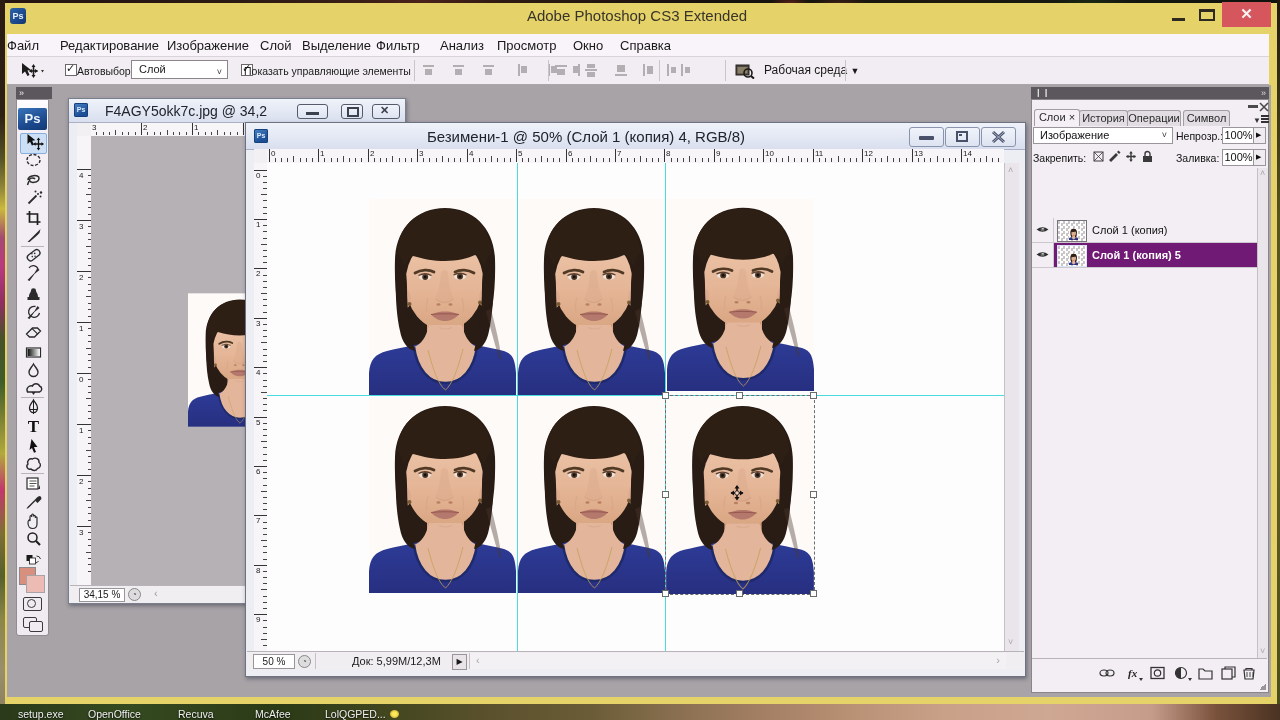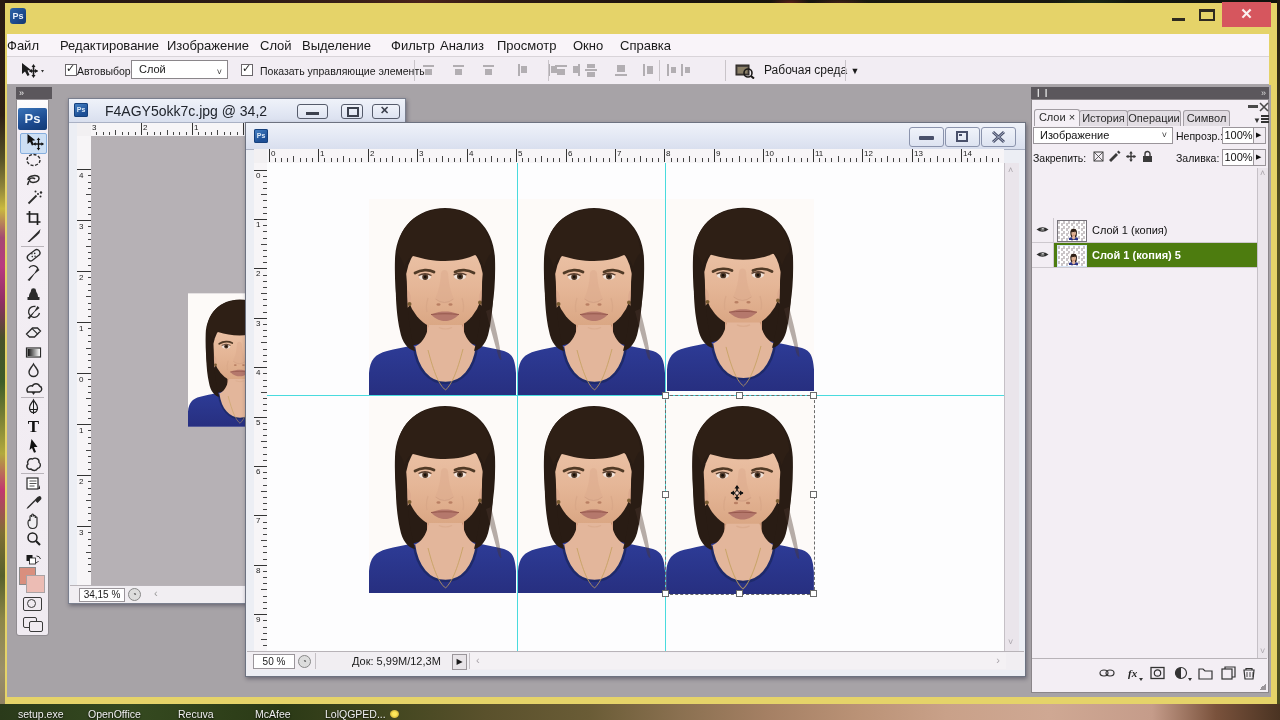--- a/index.html
+++ b/index.html
@@ -82,52 +82,53 @@
 .guide{position:absolute;background:#49dbde}
 .marq{position:absolute;border:1px dashed #6b6b6b}
 .handle{position:absolute;width:5px;height:5px;background:#fff;border:1px solid #6b6b6b}
 </style></head>
 <body>
 <div id="stage">
   <div class="a" id="topstrip"></div>
   <div class="a" id="app"></div>
   <div class="a" id="titlebar">
      <div class="a" id="psicon">Ps</div>
+     <div class="a" id="apptitle">Adobe Photoshop CS3 Extended</div>
      <div class="a" id="btn-min"></div>
      <div class="a" id="btn-max"></div>
      <div class="a" id="btn-close">
         <div class="x">✕</div>
       </div>
   </div>
   <div class="a" id="menubar">
     <span style="left:0">Файл</span>
       <span style="left:53px">Редактирование</span>
     <span style="left:160px">Изображение</span>
       <span style="left:253px">Слой</span>
     <span style="left:295px">Выделение</span>
-      <span style="left:384px">Фильтр</span>
+      <span style="left:369px">Фильтр</span>
     <span style="left:433px">Анализ</span>
       <span style="left:490px">Просмотр</span>
     <span style="left:566px">Окно</span>
       <span style="left:613px">Справка</span>
   </div>
   <div class="a" id="optbar">
     <svg class="a" style="left:13px;top:5px" width="26" height="17" viewBox="0 0 26 17">
       <path d="M2 1 L2 12 L5 9.5 L7.5 14 L9.5 13 L7.5 8.5 L11 8 Z" fill="#1c1c1c"></path>
       <g stroke="#1c1c1c" stroke-width="1.6">
           <path d="M13.5 5 v8 M9.5 9 h8"></path>
         </g>
       <path d="M13.5 2 l2 3 h-4Z M13.5 16 l-2-3 h4Z M9 9 l3-2 v4Z M18 9 l-3-2 v4Z" fill="#1c1c1c"></path>
       <path d="M21 8 l3 0 -1.5 2.5Z" fill="#333"></path>
     </svg>
     <div class="cb" style="left:58px;top:7px"></div>
     <div class="txt" style="left:70px;top:8px">Автовыбор:</div>
     <div class="combo" style="left:124px;top:3px;width:95px;height:17px;line-height:16px"><span style="margin-left:7px">Слой</span><span class="ar" style="top:3px">˅</span></div>
     <div class="cb" style="left:234px;top:7px"></div>
-    <div class="txt" style="left:253px;top:8px">Показать управляющие элементы</div>
+    <div class="txt" style="left:237px;top:8px">Показать управляющие элементы</div>
     <div class="sep" style="left:407px"></div>
     <svg class="a" style="left:415px;top:6px" width="230" height="15" viewBox="0 0 230 15">
       <g fill="#b2aeb2">
         <rect x="1" y="2" width="11" height="2"></rect>
           <rect x="3" y="6" width="7" height="6"></rect>
         <rect x="31" y="2" width="11" height="2"></rect>
           <rect x="33" y="6" width="7" height="6"></rect>
         <rect x="61" y="2" width="11" height="2"></rect>
           <rect x="63" y="6" width="7" height="6"></rect>
         <rect x="96" y="1" width="2" height="12"></rect>
@@ -503,20 +504,21 @@
       <div class="statusbar" style="left:1px;top:486px;width:334px;height:17px">
         <div class="sbox" style="left:9px;top:2px;width:44px;height:12px;font-size:10px;line-height:12px;text-align:center">34,15 %</div>
         <div class="a" style="left:58px;top:2px;width:11px;height:11px;border:1px solid #888;border-radius:50%;background:#ddd;font-size:8px;text-align:center;line-height:11px;color:#555">◔</div>
         <div class="a" style="left:84px;top:1px;color:#999">‹</div>
       </div>
     </div>
 
     <div class="win" id="w2" style="left:238px;top:37px;width:779px;height:553px;border-color:#6d7280">
       <div class="wtitle" style="height:26px">
         <div class="docicon" style="left:8px;top:6px"></div>
+        <div class="tt" style="left:0;top:5px;width:680px;text-align:center;font-size:15px">Безимени-1 @ 50% (Слой 1 (копия) 4, RGB/8)</div>
       </div>
       <div class="wbtn" style="left:663px;top:4px;width:33px;height:18px">
           <div class="a" style="left:9px;top:8px;width:15px;height:4px;background:#49506a;border-radius:1px"></div>
         </div>
       <div class="wbtn" style="left:699px;top:4px;width:33px;height:18px">
           <div class="a" style="left:10px;top:3px;width:8px;height:7px;border:2px solid #49506a"></div>
           <div class="a" style="left:13px;top:6px;width:3px;height:2px;background:#49506a"></div>
         </div>
       <div class="wbtn" style="left:735px;top:4px;width:33px;height:18px">
           <svg class="a" style="left:9px;top:2px" width="15" height="14">
@@ -848,21 +850,21 @@
               <circle cx="6.9" cy="3.7" r=".8" fill="#e8e8e8"></circle>
             </svg>
           </div>
           <div class="thumb">
             <svg class="a" style="left:11px;top:7px" width="9" height="12" viewBox="0 0 147 190">
               <use href="#woman"></use>
             </svg>
           </div>
           <div class="lname">Слой 1 (копия)</div>
         </div>
-      <div class="lrow" style="top:156px;background:#4d7c0f;color:#fff">
+      <div class="lrow" style="top:156px;background:#701a75;color:#fff">
           <div class="eyec" style="background:#f3eef4">
             <svg class="eye" viewBox="0 0 13 9">
               <path d="M.5 4.5 Q6.5 0 12.5 4.5 Q6.5 9 .5 4.5Z" fill="#2e2e2e"></path>
               <circle cx="6.5" cy="4.4" r="2" fill="#6a6a6a"></circle>
               <circle cx="6.9" cy="3.7" r=".8" fill="#e8e8e8"></circle>
             </svg>
           </div>
           <div class="thumb" style="border-color:#d8e6f8">
             <svg class="a" style="left:11px;top:7px" width="9" height="12" viewBox="0 0 147 190">
               <use href="#woman"></use>

